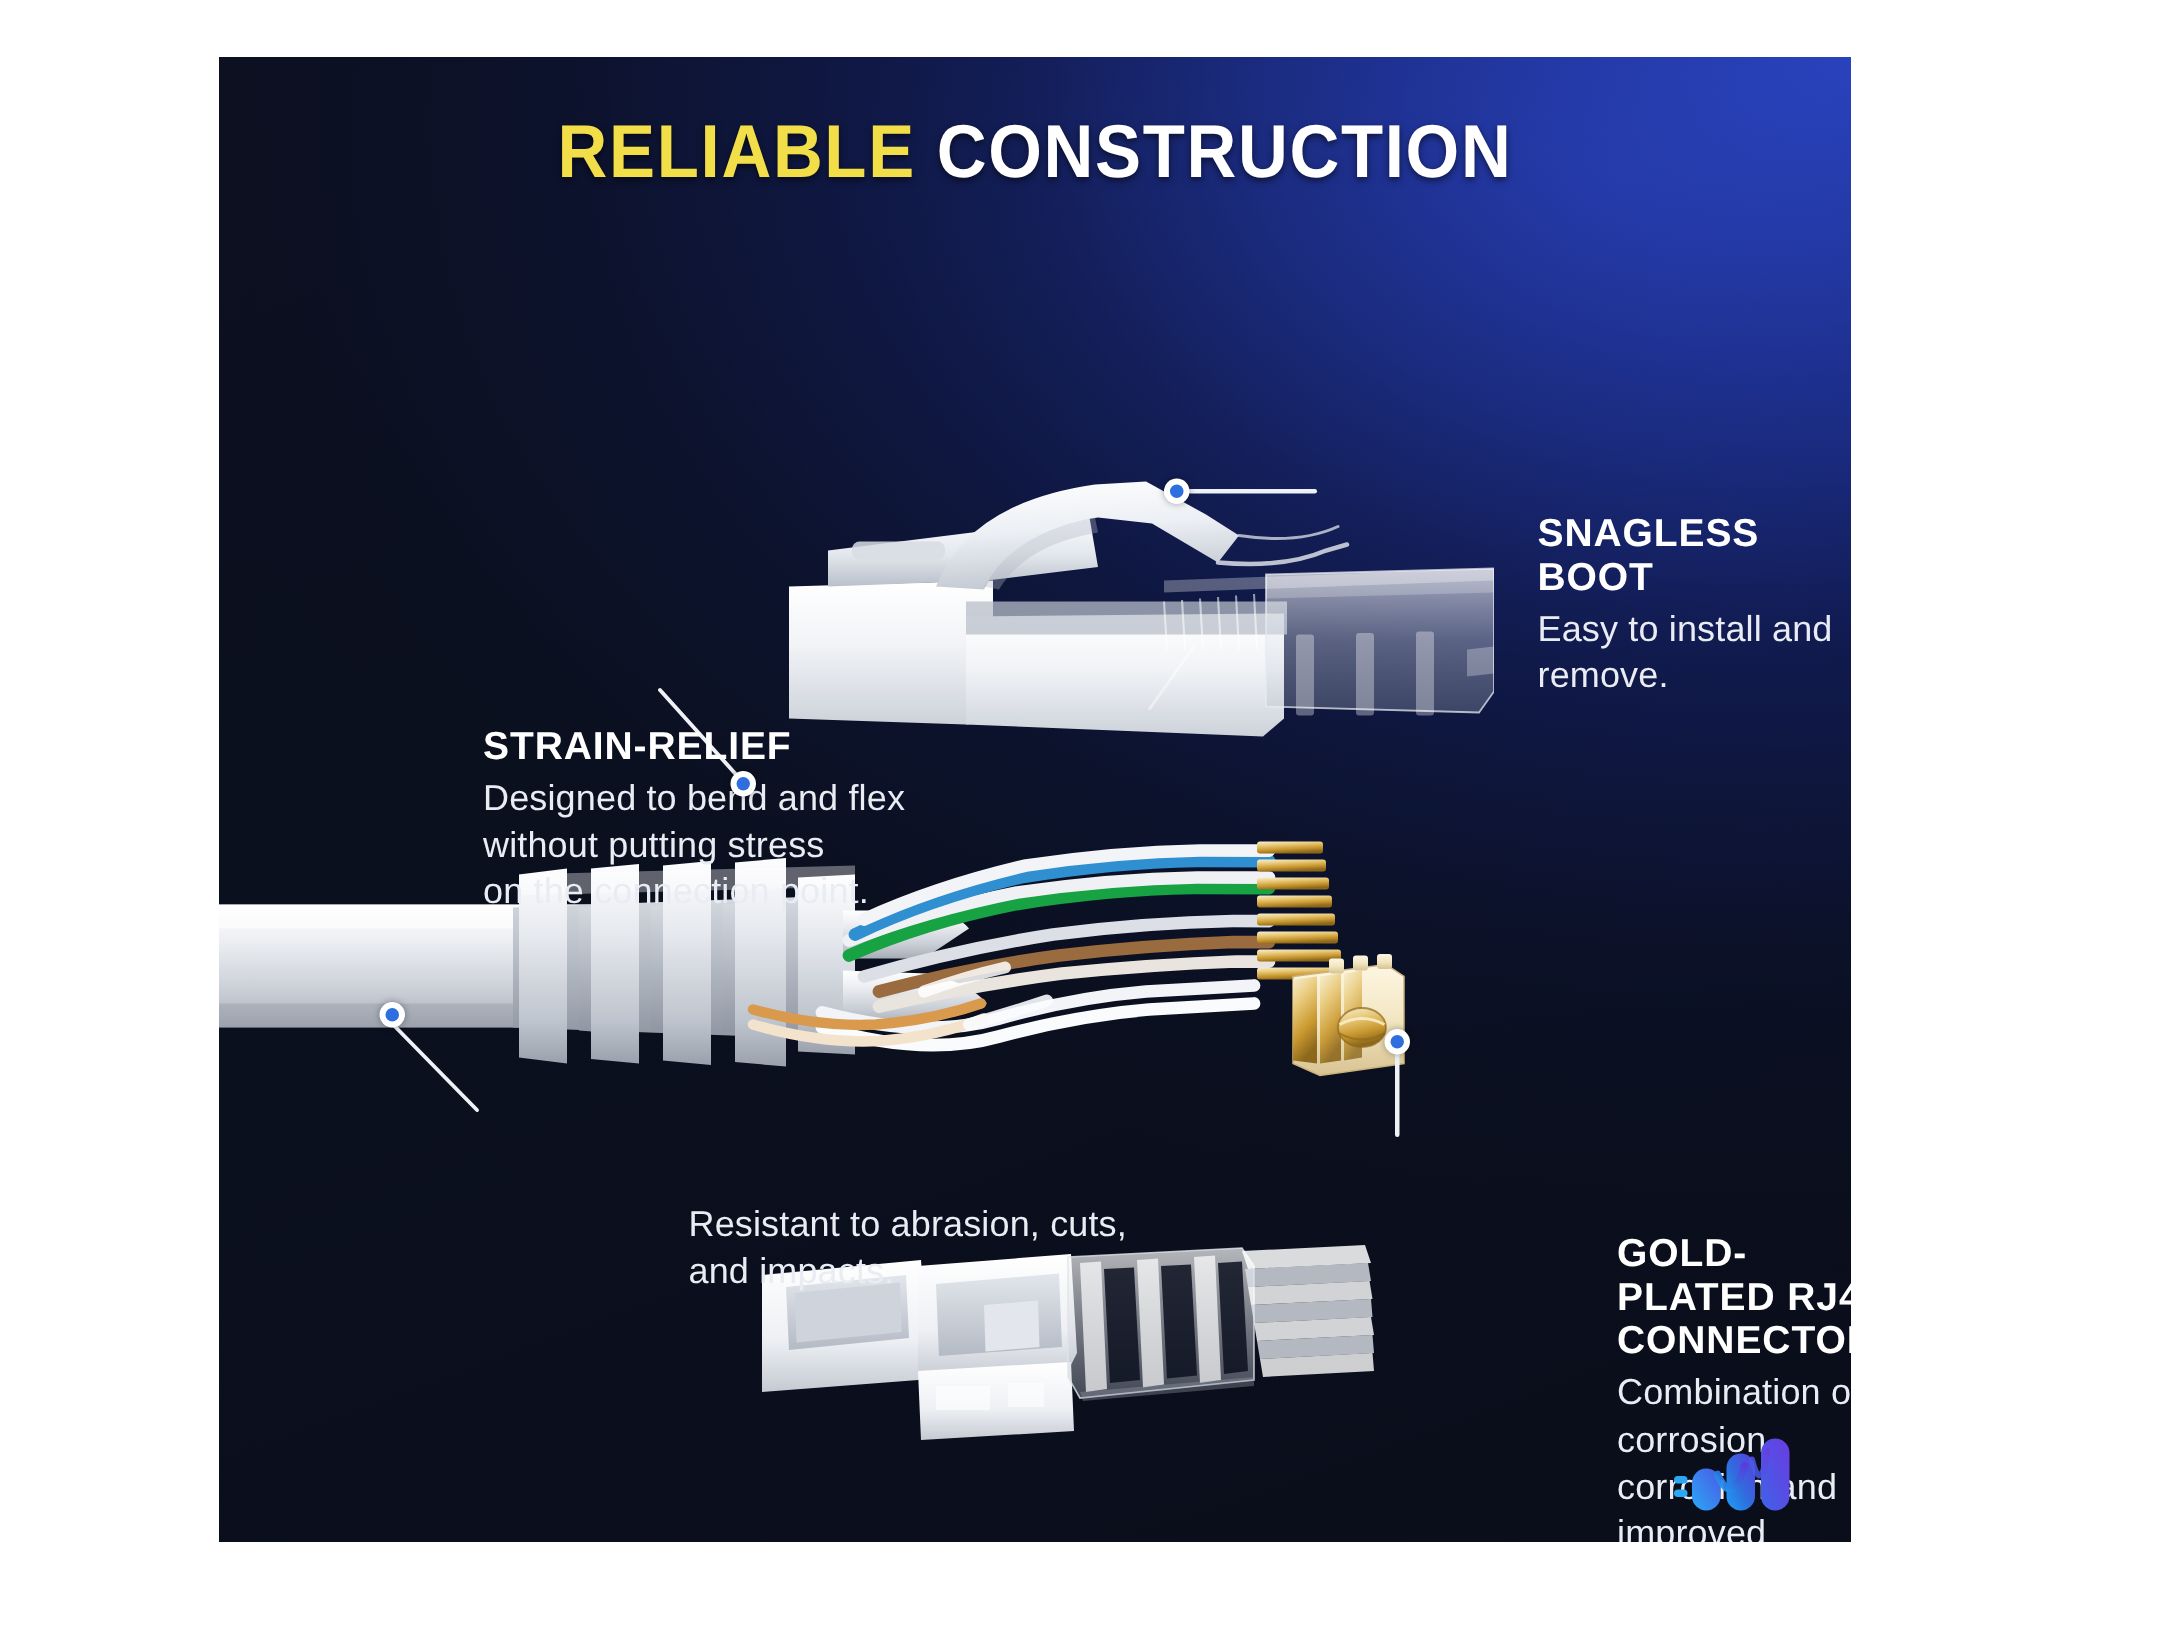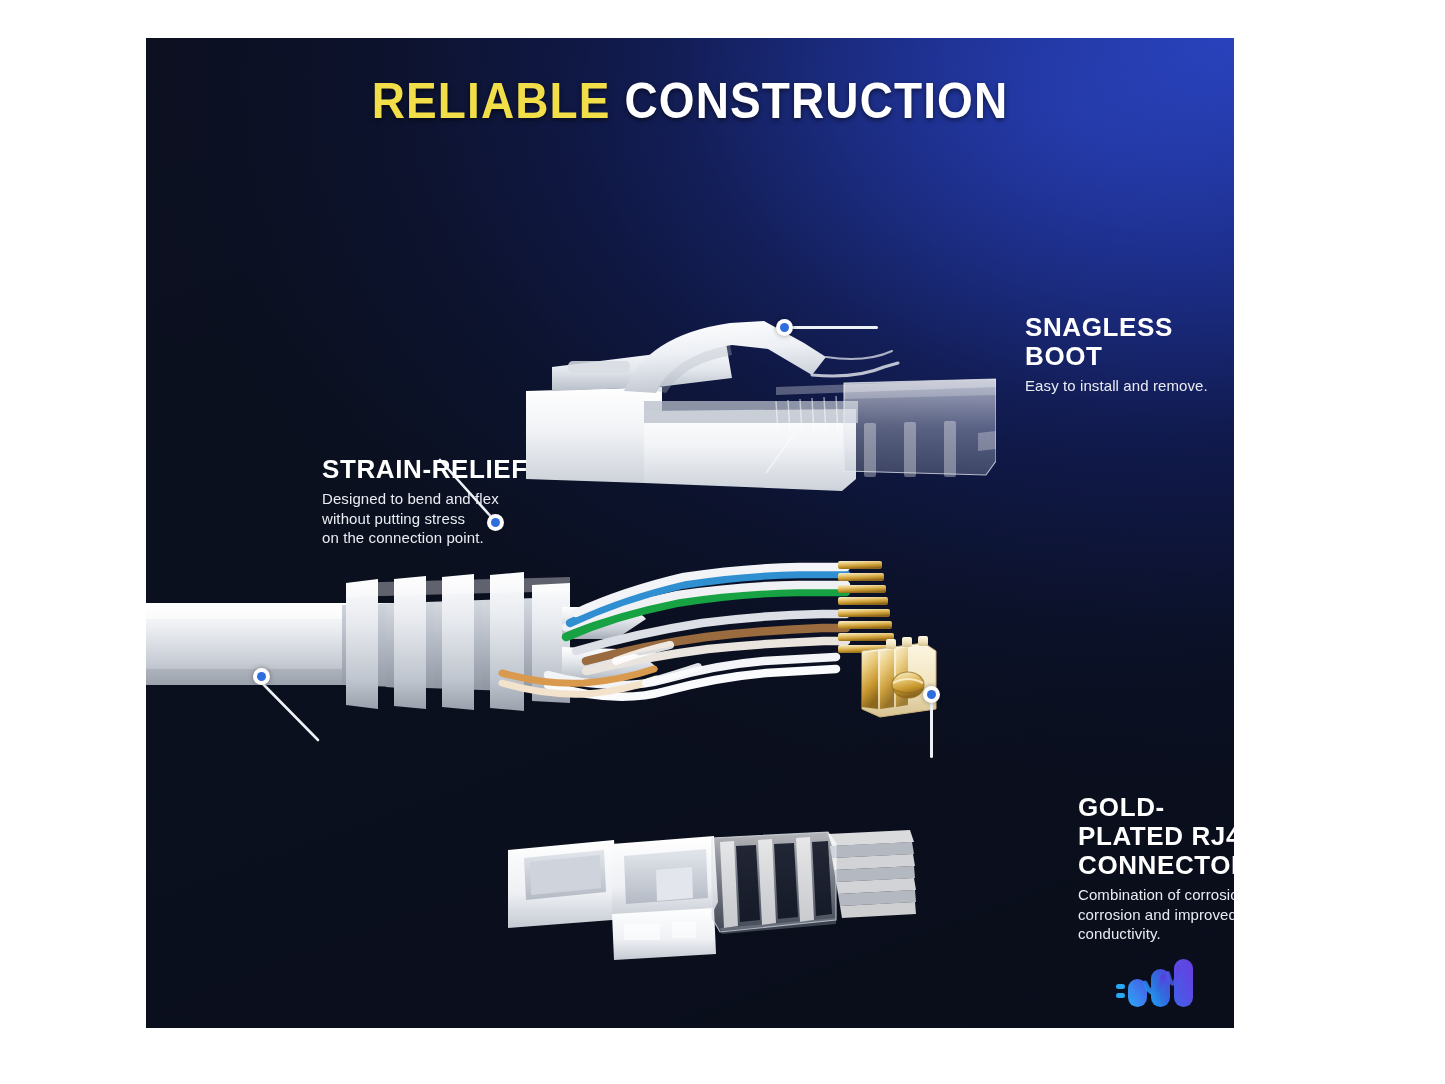--- a/index.html
+++ b/index.html
@@ -31,29 +31,29 @@
     position:absolute;left:0;top:38px;width:1088px;text-align:center;
     font-family:"Liberation Sans",sans-serif;
     font-size:50px;font-weight:bold;letter-spacing:1.2px;
     line-height:1;white-space:nowrap;z-index:30;
     transform:scaleX(0.92);transform-origin:50% 50%;
   }
   #title .yellow{color:#f2de48;text-shadow:0 2px 5px rgba(0,0,0,.55);}
   #title .white{color:#ffffff;text-shadow:0 2px 5px rgba(0,0,0,.55);}
 
   
-  .callout{position:absolute;z-index:28;}
+  .callout{position:absolute;z-index:28;margin-top:28px;}
   .co-head{
     font-family:"Liberation Sans",sans-serif;
     color:#ffffff;font-weight:bold;font-size:26px;letter-spacing:0.6px;
     line-height:1.12;margin:0 0 5px 0;white-space:pre-line;
   }
   .co-body{
     font-family:"Liberation Sans",sans-serif;
-    color:#e9ecf3;font-weight:400;font-size:15px;letter-spacing:0.1px;
+    color:#e9ecf3;font-weight:400;font-size:24px;letter-spacing:0.1px;
     line-height:1.30;margin:0;white-space:pre-line;
   }
 
   #co-snagless{left:879px;top:275px;}
   #co-strain{left:176px;top:417px;}
   #co-pvc{left:313px;top:735px;}
   #co-gold{left:932px;top:755px;}
 
   
   .dot{
@@ -357,20 +357,22 @@
     </div>
 
     <div class="callout" id="co-strain">
       <div class="co-head">STRAIN-RELIEF</div>
       <div class="co-body">Designed to bend and flex
 without putting stress
 on the connection point.</div>
     </div>
 
     <div class="callout" id="co-pvc">
+      <div class="co-body">Resistant to abrasion, cuts,
+and impacts.</div>
     </div>
 
     <div class="callout" id="co-gold">
       <div class="co-head">GOLD-PLATED RJ45
 CONNECTORS</div>
       <div class="co-body">Combination of corrosion
 corrosion and improved
 conductivity.</div>
     </div>
 

